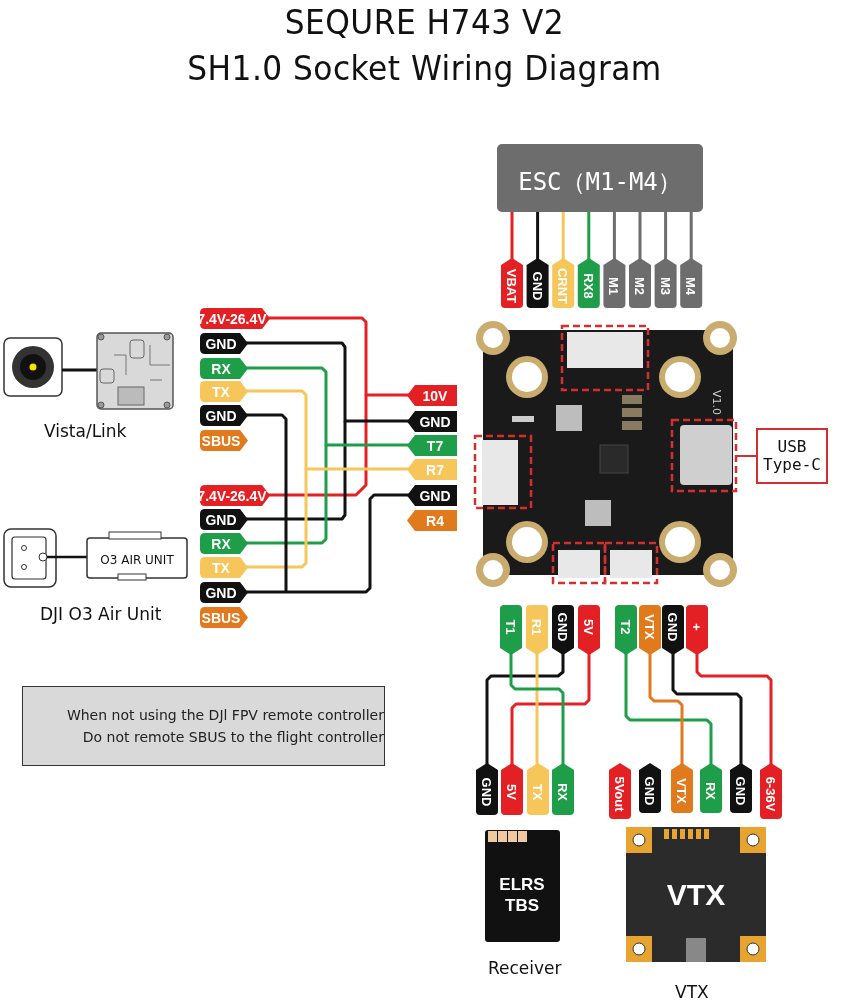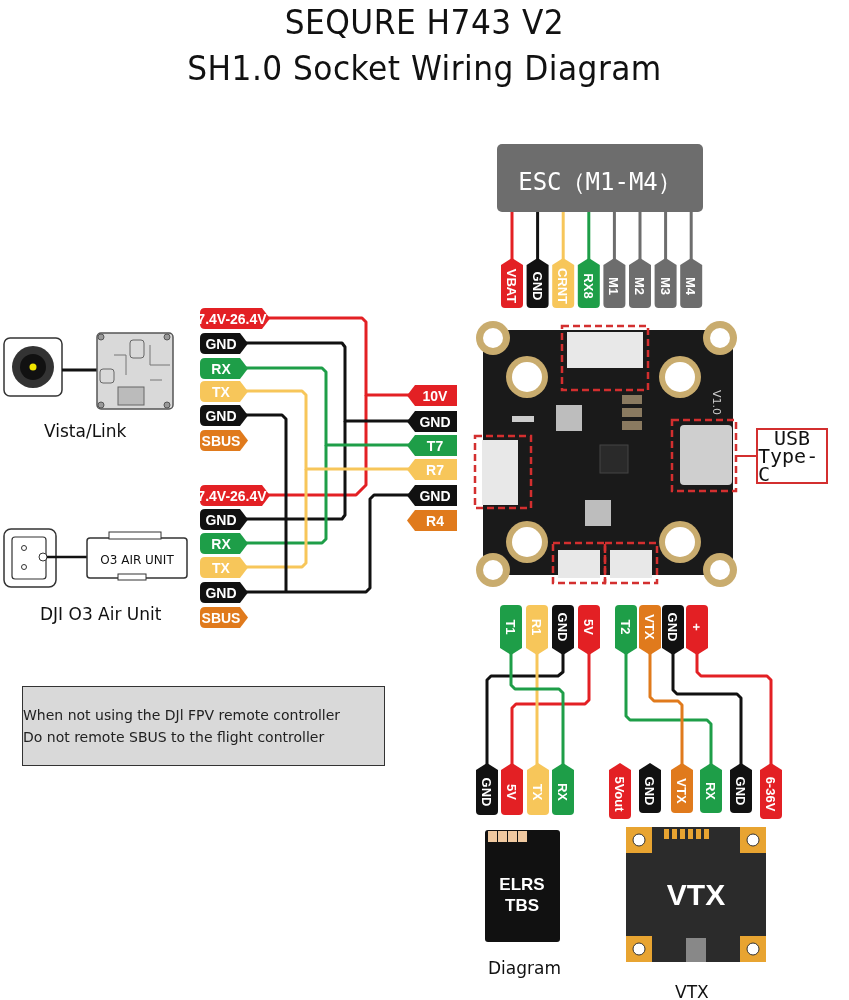--- a/index.html
+++ b/index.html
@@ -3,22 +3,22 @@
 <meta charset="utf-8">
 <style>
   html, body { margin: 0; padding: 0; background: #ffffff; }
   body { width: 849px; height: 1000px; overflow: hidden; position: relative; font-family: "DejaVu Sans", sans-serif; }
   .title { position: absolute; left: 0; width: 849px; text-align: center; color: #111; font-family: "DejaVu Sans", sans-serif; font-weight: normal; letter-spacing: 0.5px; }
   .title1 { top: 2px; font-size: 34px; transform: scaleX(0.92); }
   .title2 { top: 48px; font-size: 34px; transform: scaleX(0.92); }
   svg#diagram { position: absolute; left: 0; top: 0; }
   .lbl { font-family: "Liberation Sans", sans-serif; font-weight: bold; fill: #fff; }
   .dev-label { position: absolute; font-family: "DejaVu Sans", sans-serif; color: #111; font-size: 17px; }
-  .note { position: absolute; left: 22px; top: 686px; width: 363px; height: 80px; background: #d9d9d9; border: 1.5px solid #333; box-sizing: border-box; display: flex; flex-direction: column; justify-content: center; align-items: flex-start; font-family: "DejaVu Sans", sans-serif; font-size: 14px; color: #222; line-height: 22px; }
-  .usb-box { position: absolute; left: 756px; top: 428px; width: 72px; height: 56px; border: 2px solid #d32f2f; box-sizing: border-box; display: flex; flex-direction: column; justify-content: center; align-items: center; font-family: "DejaVu Sans Mono", monospace; font-size: 20px; color: #111; line-height: 18px; background: #fff; }
+  .note { position: absolute; left: 22px; top: 686px; width: 363px; height: 80px; background: #d9d9d9; border: 1.5px solid #333; box-sizing: border-box; display: flex; flex-direction: column; justify-content: center; align-items: flex-end; font-family: "DejaVu Sans", sans-serif; font-size: 14px; color: #222; line-height: 22px; }
+  .usb-box { position: absolute; left: 756px; top: 428px; width: 72px; height: 56px; border: 2px solid #d32f2f; box-sizing: border-box; display: flex; flex-direction: column; justify-content: center; align-items: center; font-family: "DejaVu Sans Mono", monospace; font-size: 16px; color: #111; line-height: 18px; background: #fff; }
 </style>
 </head>
 <body>
 
 <div class="title title1">SEQURE H743 V2</div>
 <div class="title title2">SH1.0 Socket Wiring Diagram</div>
 
 <svg id="diagram" width="849" height="1000">
   <g id="wires">
       <polyline points="512,212 512,262" fill="none" stroke="#e32024" stroke-width="3" stroke-linejoin="round"></polyline>
@@ -335,14 +335,14 @@
   <span>Do not remote SBUS to the flight controller</span>
 </div>
 
 <div class="usb-box">
   <span>USB</span>
   <span>Type-C</span>
 </div>
 
 <div class="dev-label" style="left:44px; top:421px;">Vista/Link</div>
 <div class="dev-label" style="left:40px; top:604px;">DJI O3 Air Unit</div>
-<div class="dev-label" style="left:488px; top:958px;">Diagram</div>
+<div class="dev-label" style="left:488px; top:958px;">Receiver</div>
 <div class="dev-label" style="left:675px; top:982px;">VTX</div>
 
 </body></html>

